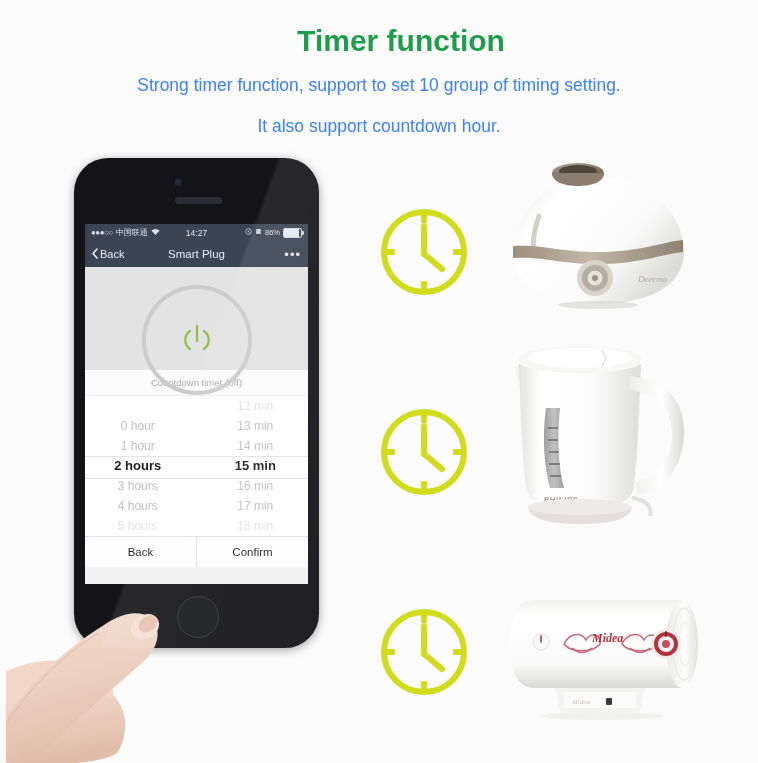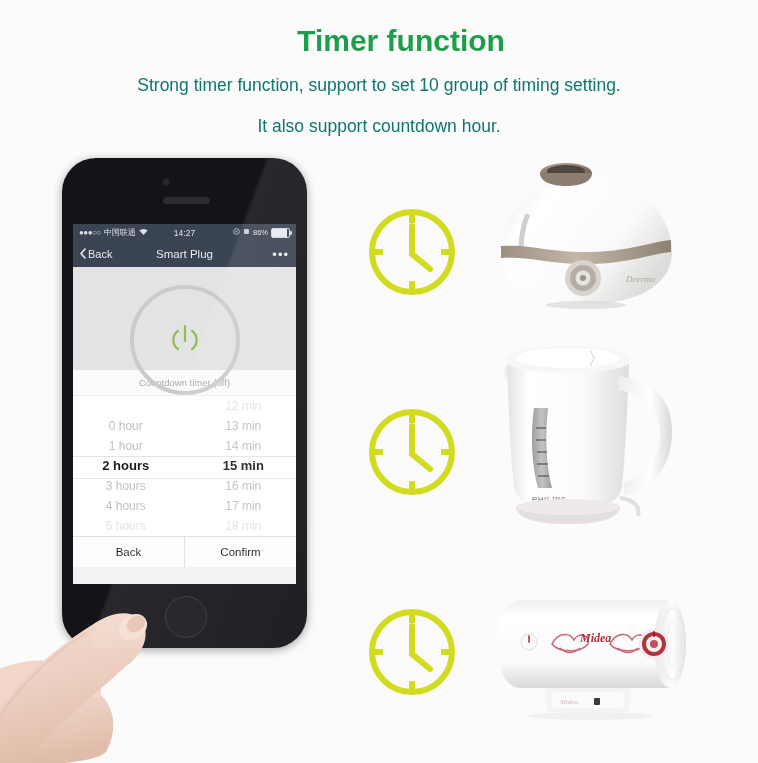--- a/index.html
+++ b/index.html
@@ -27,29 +27,29 @@
     font-size: 30px;
     font-weight: bold;
     color: #1e9e4a;
     letter-spacing: 0px;
     margin: 0 0 10px 0;
     line-height: 1.1;
     padding-left: 44px;
   }
   .subtitle {
     font-size: 17.5px;
-    color: #0f766e;
+    color: #3b82f6;
     line-height: 1.45;
     margin: 16px;
   }
 
   
   .stage {
     position: absolute;
-    top: 140px; left: 4px;
+    top: 140px; left: 16px;
     width: 612px;
     height: 623px;
   }
 
   
   .phone {
     position: absolute;
     left: 58px;
     top: 18px;
     width: 245px;

